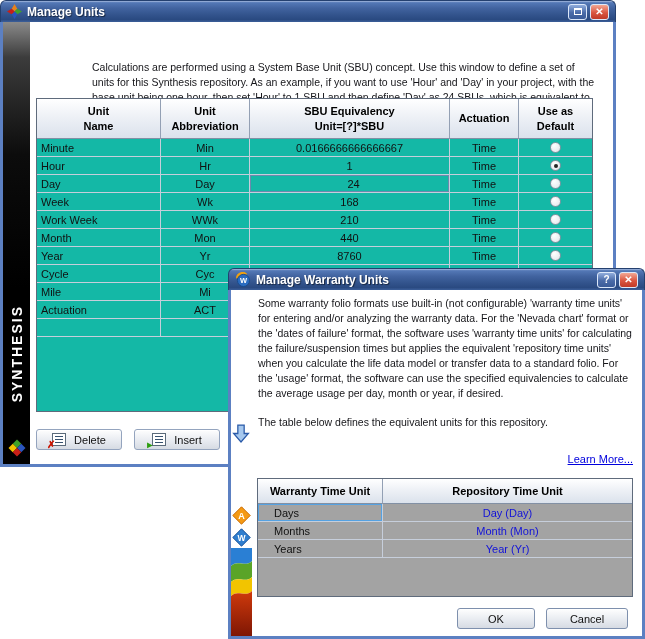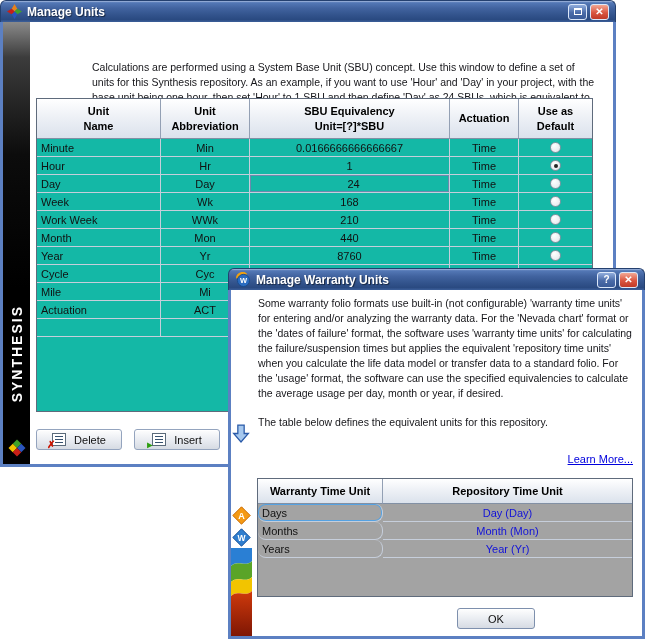--- a/index.html
+++ b/index.html
@@ -89,21 +89,21 @@
   .warranty-table { position:absolute; left:26px; top:188px; width:376px; height:119px;
     border:1px solid #5f6b7c; background:#a3a3a3; overflow:hidden; }
   .w-grid { display:grid; grid-template-columns:125px 1fr; }
   .wh { height:25px; border-right:1px solid #93a0b4; border-bottom:1px solid #8290a4;
     background:linear-gradient(180deg,#ffffff 0%,#eef1f6 45%,#dbe2ec 100%);
     display:flex; align-items:center; justify-content:center; font-weight:bold; font-size:11px; }
   .wh:last-child { border-right:none; }
   .wr { height:18px; }
   .wc { border-right:1px solid #c6cedb; border-bottom:1px solid #c6cedb; font-size:11px;
     display:flex; align-items:center; overflow:hidden; }
-  .wc.warr { padding-left:4px; color:#111;border-radius:8px; }
+  .wc.warr { padding-left:16px; color:#111; }
   .wc.repo { justify-content:center; color:#1212d8; border-right:none; }
   .wc.selected { box-shadow:inset 0 0 0 1px #55a2e2; }
 
   .btn-ok { left:226px; top:318px; width:78px; border-color:#7e90ad; }
   .btn-cancel { left:315px; top:318px; width:82px; border-color:#7e90ad; }
 
   button { font-family:inherit; }
   svg { display:block; }
 </style>
 </head>
@@ -347,15 +347,18 @@
             <div class="w-grid wr">
               <div class="wc warr">Years</div>
               <div class="wc repo">Year (Yr)</div>
             </div>
           </div>
       </div>
 
       <button class="xpbtn btn-ok">
         <span>OK</span>
       </button>
+      <button class="xpbtn btn-cancel">
+        <span>Cancel</span>
+      </button>
     </div>
   </section>
 </div>
 
 </body></html>

